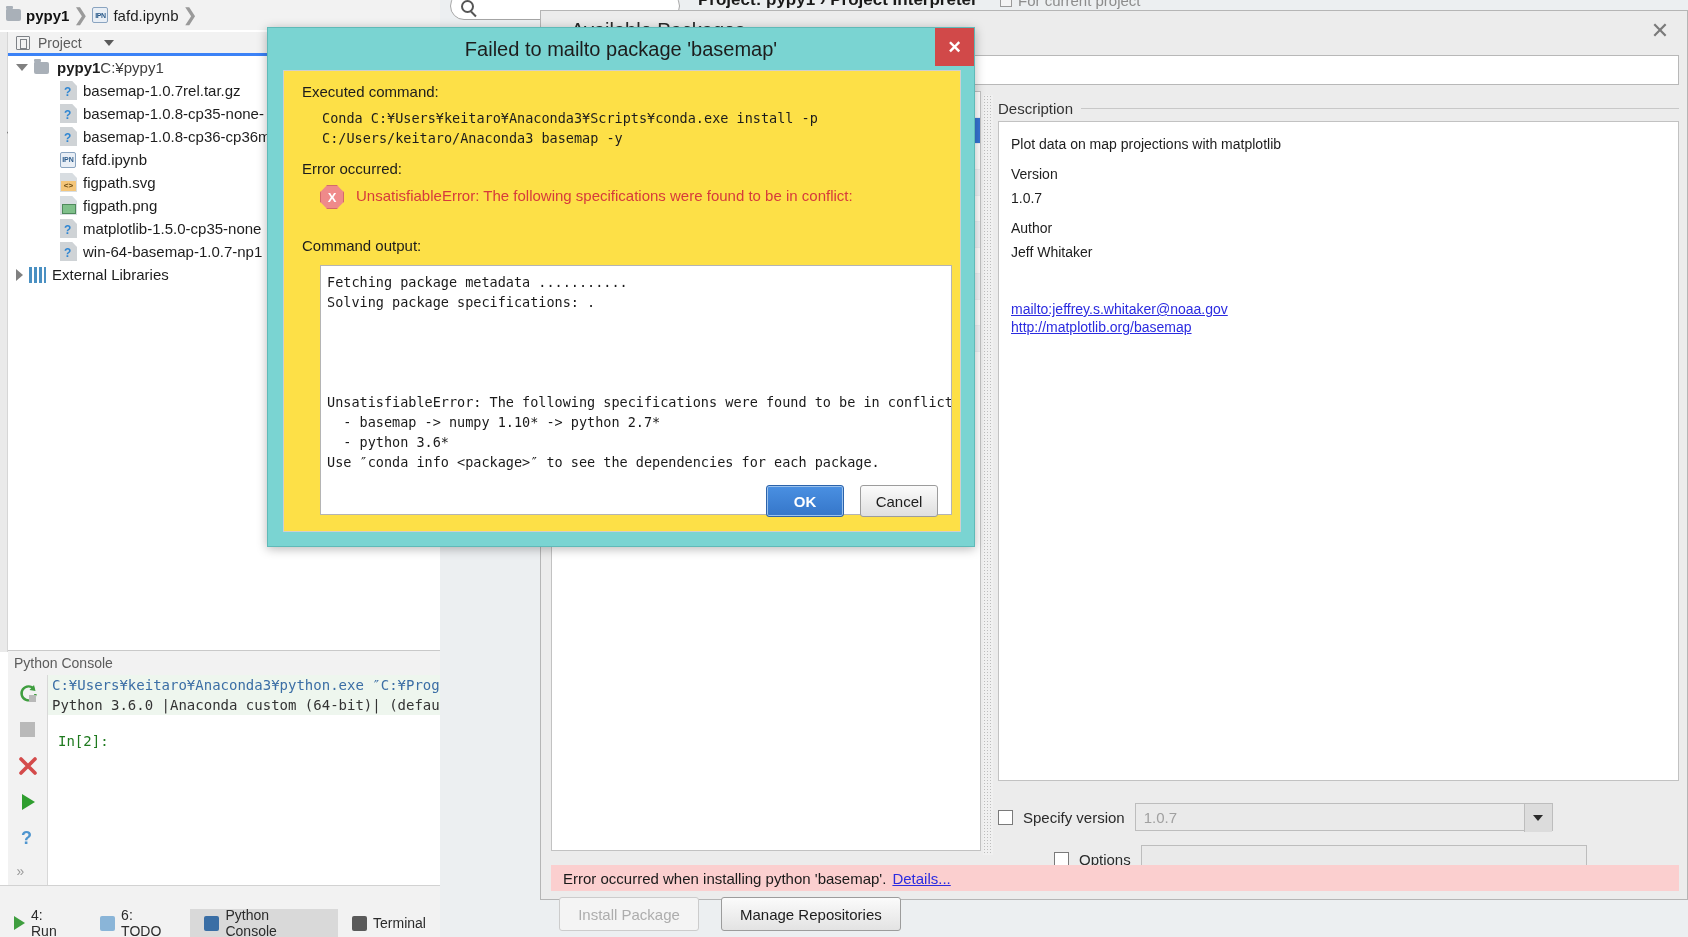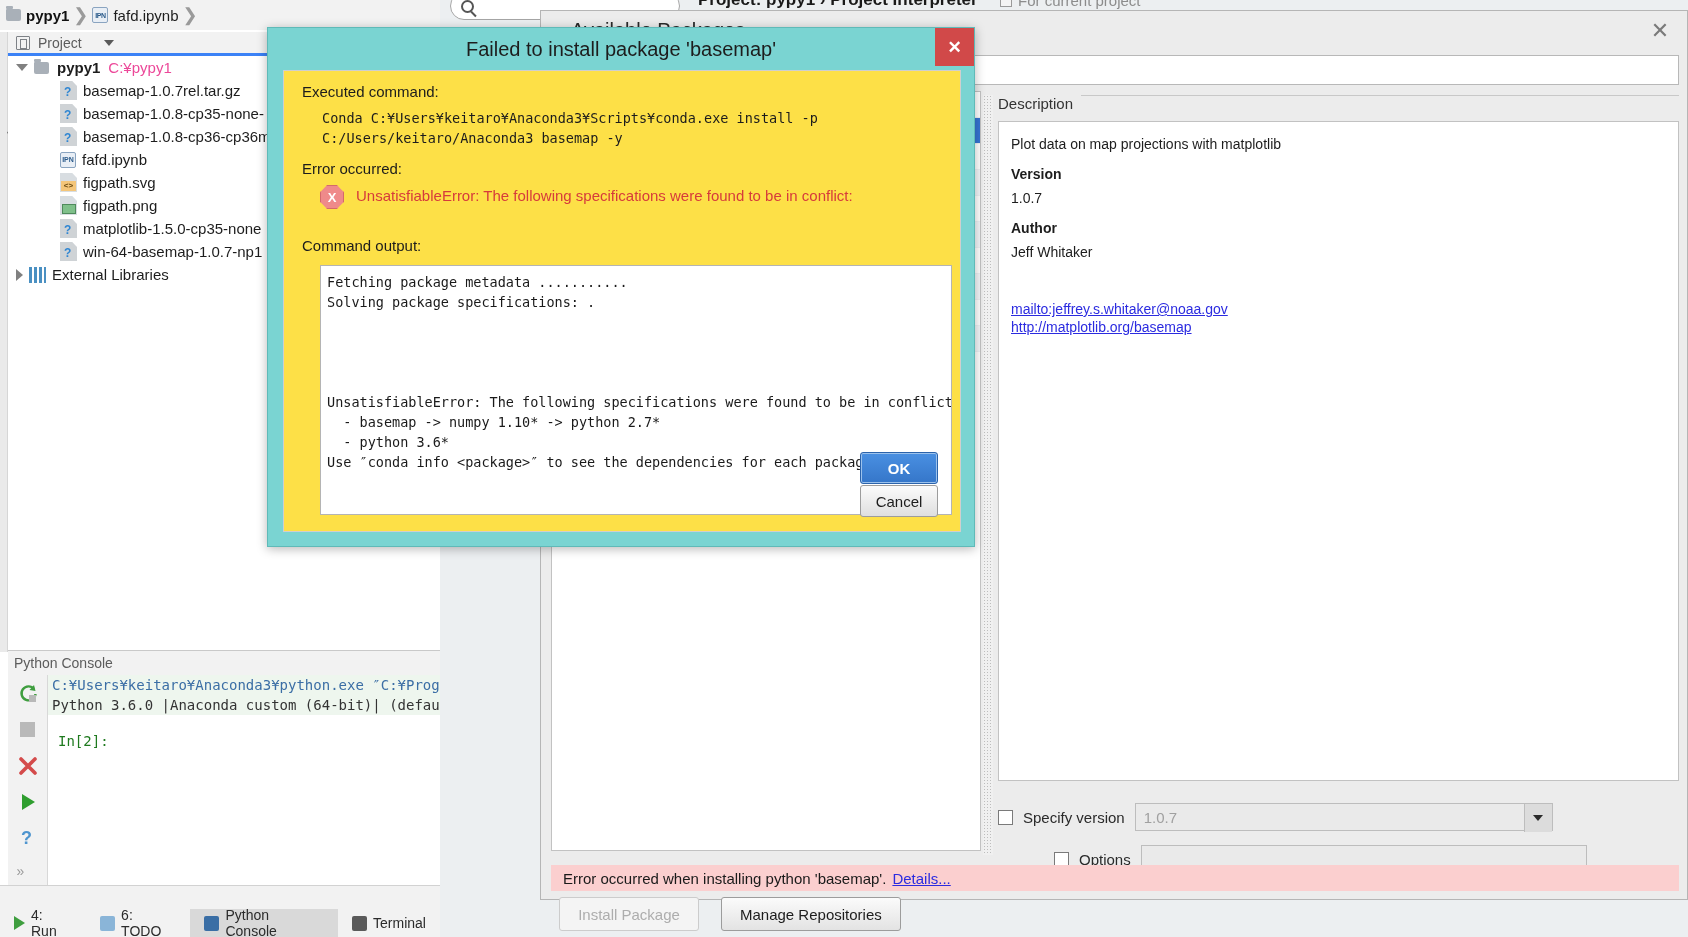--- a/index.html
+++ b/index.html
@@ -58,21 +58,21 @@
     position:absolute;left:-9px;top:70px;width:26px;
     writing-mode:vertical-rl; font-size:9px;color:#6b6b6b; letter-spacing:1px;
   }
 
   
   .tree { position:absolute; left:8px; top:56px; width:432px; height:590px; background:#fff; overflow:hidden;}
   .tree-row { display:flex; align-items:center; height:23px; padding-left:6px; font-size:15px; white-space:nowrap;}
   .tree-row .arrow { width:0;height:0;border-left:6px solid transparent;border-right:6px solid transparent;border-top:7px solid #808080; margin-right:6px;}
   .tree-row .arrow.collapsed{border-top:6px solid transparent;border-bottom:6px solid transparent;border-left:7px solid #808080;border-right:none;width:0;height:0;}
   .tree-root { font-weight:bold; font-size:15px; }
-  .tree-path { color:#ec4899; font-weight:normal; margin-left:8px; font-size:15px;}
+  .tree-path { color:#404040; font-weight:normal; margin-left:0; font-size:15px;}
   .indent-1 { padding-left:52px; }
   .indent-0 { padding-left:8px; }
   .file-ico { width:17px;height:19px;margin-right:6px;flex:none;position:relative;}
   .fi-unknown{background:#cfd3d6;clip-path:polygon(0 0,72% 0,100% 26%,100% 100%,0 100%);}
   .fi-unknown::after{content:"?";position:absolute;left:4px;top:5px;font-size:12px;color:#2f86d2;font-weight:bold;line-height:13px;}
   .fi-ipynb{background:#e8eef5;border:1px solid #8aa4c0;border-radius:2px;width:16px;height:16px;
     display:flex;align-items:center;justify-content:center;font-size:7px;color:#2a5a8a;font-weight:bold;}
   .fi-png{background:#d8dde1;clip-path:polygon(0 0,72% 0,100% 26%,100% 100%,0 100%);}
   .fi-png::after{content:"";position:absolute;left:2px;top:8px;width:12px;height:8px;background:#7fc08a;border:1px solid #4f8a5c;}
   .fi-svg{background:#d8dde1;clip-path:polygon(0 0,72% 0,100% 26%,100% 100%,0 100%);}
@@ -120,25 +120,25 @@
   .avail-search{position:absolute;left:10px;top:44px;width:1128px;height:30px;background:#fff;border:1px solid #b8b8b8;}
   .avail-split{position:absolute;left:10px;top:84px;width:1128px;height:760px;}
   .pkg-list{position:absolute;left:0;top:0;width:430px;height:760px;background:#fff;border:1px solid #c2c2c2;overflow:hidden;}
   .pkg-row{height:26px;display:flex;align-items:center;padding-left:7px;font-size:15px;color:#121212;border-bottom:1px solid #eef1f4;}
   .pkg-row.alt{background:#f3f6f9;}
   .pkg-row.sel{background:#3676d4;color:#fff;}
   .pkg-row.link{color:#2b2be0;}
   .pkg-scroll{position:absolute;left:432px;top:0;width:10px;height:760px;background:#f0f0f0;
     background-image:radial-gradient(#bdbdbd 1px, transparent 1px);background-size:3px 3px;}
   .desc-pane{position:absolute;left:447px;top:0;width:681px;height:700px;}
-  .desc-legend{display:flex;gap:8px;height:26px;font-size:15px;color:#333;}
+  .desc-legend{display:flex;align-items:center;gap:8px;height:26px;font-size:15px;color:#333;}
   .desc-legend .rule{flex:1;height:1px;background:#c8c8c8;}
   .desc-box{position:absolute;left:0;top:26px;width:681px;height:660px;background:#fff;border:1px solid #c2c2c2;padding:14px 12px;}
   .desc-p{font-size:14px;margin:0 0 14px 0;}
-  .desc-h{font-size:14px;font-weight:bold;margin:0 0 8px 0;}
+  .desc-h{font-size:14px;font-weight:normal;margin:0 0 8px 0;}
   .desc-v{font-size:14px;margin:0 0 14px 0;}
   .desc-link{font-size:14px;color:#2b2be0;text-decoration:underline;display:block;line-height:18px;}
   .opt-row{position:absolute;display:flex;align-items:center;gap:10px;}
   .cbx{width:15px;height:15px;border:1px solid #7a7a7a;background:#fff;}
   .opt-label{font-size:15px;color:#2a2a2a;}
   .opt-field{height:28px;background:#eaeaea;border:1px solid #bdbdbd;display:flex;align-items:center;padding-left:8px;
     font-size:15px;color:#a0a0a0;}
   .combo-btn{position:absolute;right:0;top:0;width:28px;height:28px;background:#dcdcdc;border-left:1px solid #bdbdbd;
     display:flex;align-items:center;justify-content:center;}
   .combo-arrow{width:0;height:0;border-left:5px solid transparent;border-right:5px solid transparent;border-top:6px solid #2b2b2b;}
@@ -165,21 +165,21 @@
     line-height:20px;white-space:pre;margin:0 0 12px 20px;}
   .err-line{display:flex;align-items:flex-start;gap:12px;margin:4px 0 0 18px;}
   .err-oct{width:24px;height:24px;background:#ef8a8a;border:1px solid #d46a6a;color:#fff;font-weight:bold;font-size:13px;
     display:flex;align-items:center;justify-content:center;flex:none;
     clip-path:polygon(30% 0,70% 0,100% 30%,100% 70%,70% 100%,30% 100%,0 70%,0 30%);}
   .err-text{color:#d63b3b;font-size:15px;line-height:22px;}
   .out-box{position:absolute;left:36px;top:194px;width:632px;height:250px;background:#fff;border:1px solid #b4b4b4;
     padding:6px 4px 6px 6px;overflow:hidden;}
   .out-text{font-family:"DejaVu Sans Mono","Liberation Mono",monospace;font-size:13.5px;line-height:20px;
     white-space:pre;color:#1a1a1a;margin:0;}
-  .fail-btns{position:absolute;right:22px;bottom:14px;display:flex;gap:1px;flex-direction:column;}
+  .fail-btns{position:absolute;right:22px;bottom:14px;display:flex;gap:16px;}
   .btn-ok{width:78px;height:32px;background:linear-gradient(180deg,#4a90e2,#3576c9);border:1px solid #2b63ab;
     color:#fff;font-size:15px;font-weight:bold;display:flex;align-items:center;justify-content:center;border-radius:3px;
     box-shadow:0 0 0 1px #9cc2ec inset;}
   .btn-cancel{width:78px;height:32px;background:linear-gradient(180deg,#fbfbfb,#dfdfdf);border:1px solid #9c9c9c;
     color:#1c1c1c;font-size:15px;display:flex;align-items:center;justify-content:center;border-radius:3px;}
 
   
   .pc-chip{position:absolute;left:500px;top:13px;width:22px;height:16px;background:#3a3a3a;color:#fff;font-size:8px;
     font-weight:bold;display:flex;align-items:center;justify-content:center;}
   .white-strip{position:absolute;left:492px;top:21px;width:200px;height:18px;background:#f0f0f0;}
@@ -421,21 +421,21 @@
         </div>
         <div class="sb-item">
           <span style="width: 15px; height: 15px; display: inline-block; border-radius: 2px; background: rgb(90, 90, 90);"></span>
           <span>Terminal</span>
         </div>
       </div>
   </div>
 
   <div class="fail-dialog">
     <div class="fail-titlebar">
-      <span class="fail-title">Failed to install package 'basemap'</span>
+      <span class="fail-title">Failed to mailto package 'basemap'</span>
       <span class="fail-close">✕</span>
     </div>
     <div class="fail-body">
       <p class="lbl">Executed command:</p>
       <p class="mono-block">Conda C:¥Users¥keitaro¥Anaconda3¥Scripts¥conda.exe install -p
 C:/Users/keitaro/Anaconda3 basemap -y</p>
 
       <p class="lbl">Error occurred:</p>
       <div class="err-line">
         <span class="err-oct">X</span>

